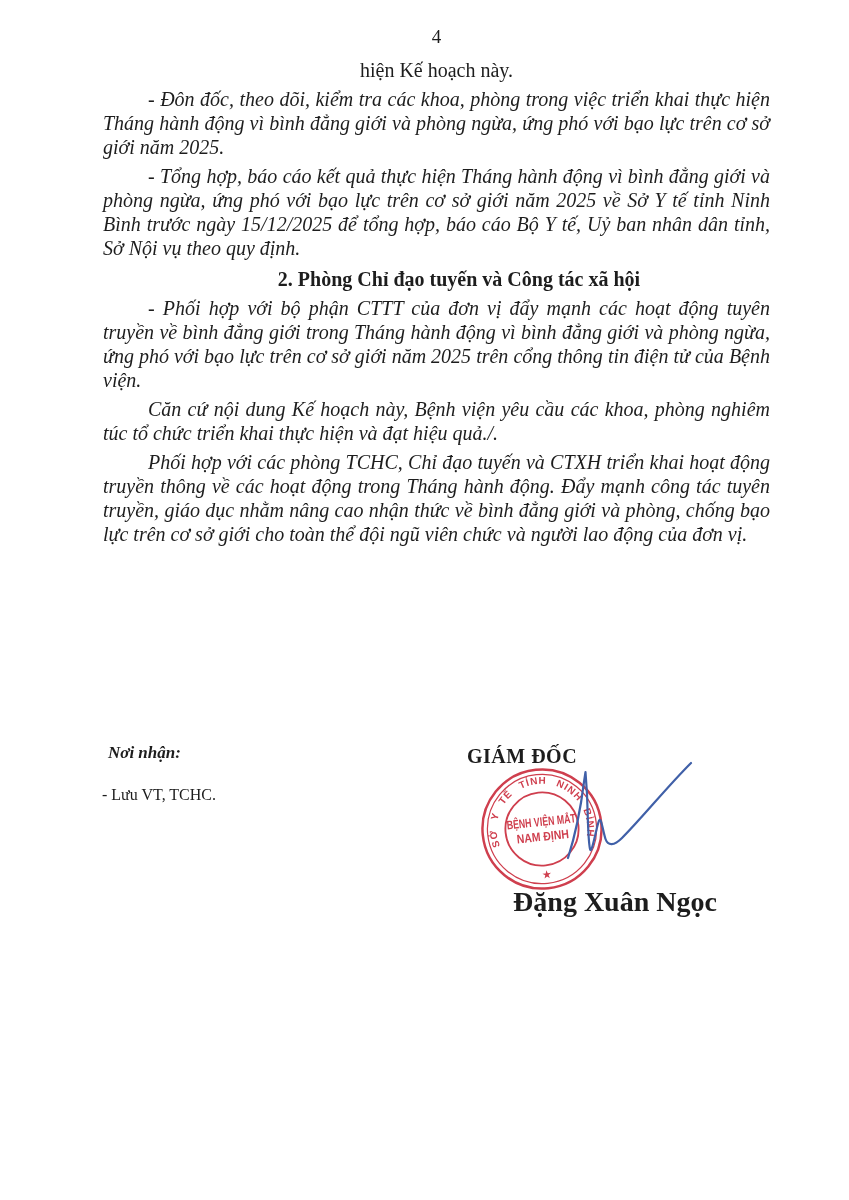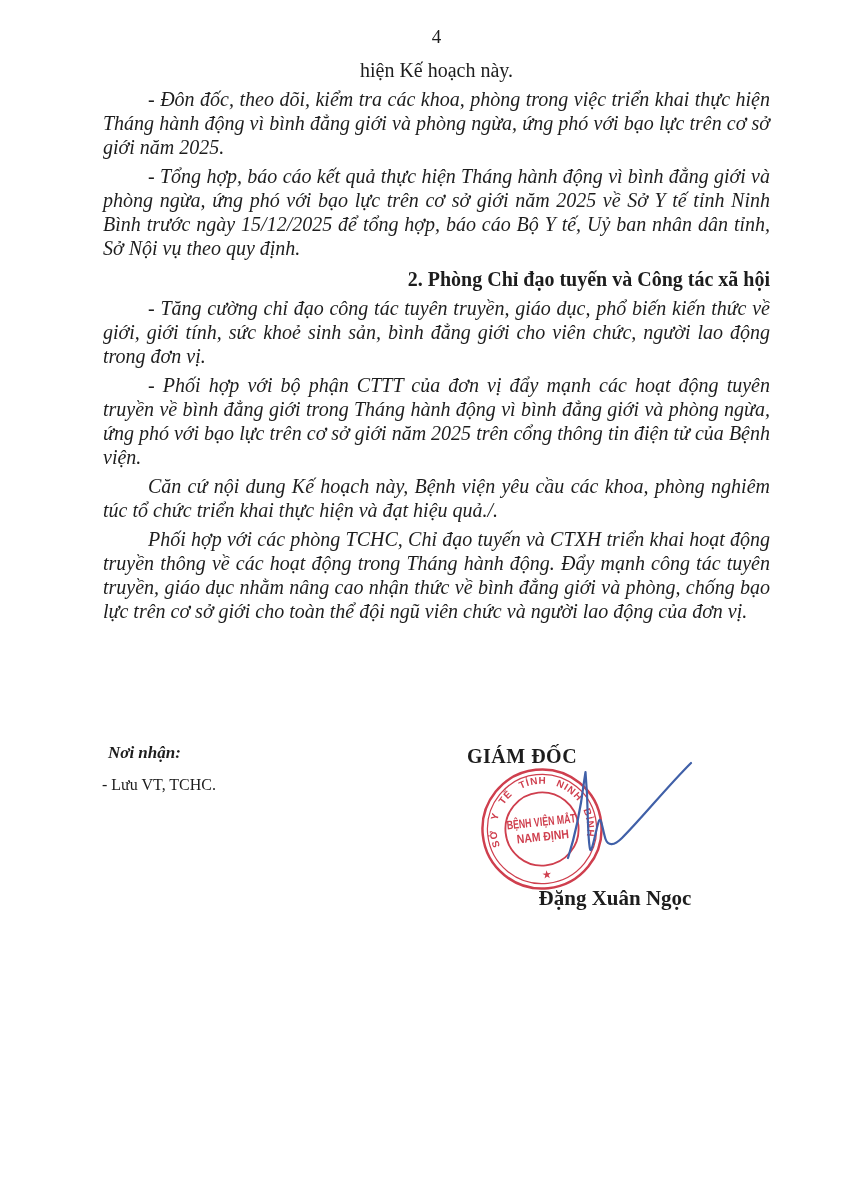--- a/index.html
+++ b/index.html
@@ -19,42 +19,42 @@
   }
   .content p{
     margin:0 0 5px 0;
     font-size:20px;line-height:24px;
     text-align:justify;
   }
   p.plain{text-indent:0;text-align:center;}
   p.para{text-indent:45px;font-style:italic;}
   p.heading{
     text-indent:45px;font-weight:bold;
-    margin:7px 0 5px 0;text-align:right;
+    margin:7px 0 5px 0;text-align:center;
   }
   
   .recipients{
     position:absolute;left:102px;top:742px;width:260px;
   }
   .recip-title{
     font-weight:bold;font-style:italic;
     font-size:17px;line-height:22px;
-    padding-left:6px;margin-bottom:7px;
+    padding-left:6px;margin-bottom:17px;
   }
   .recip-item{
     font-size:16px;line-height:27px;
   }
   .signer-title{
     position:absolute;left:467px;top:745px;width:300px;
     text-align:left;font-weight:bold;font-size:20px;
     letter-spacing:0.5px;
   }
   .signer-name{
     position:absolute;left:455px;top:886px;width:320px;
-    text-align:center;font-weight:bold;font-size:21px;
+    text-align:center;font-weight:bold;font-size:28px;
   }
   .stamp{
     position:absolute;left:480px;top:767px;
     width:124px;height:124px;
     transform:rotate(-6deg);
   }
   .stamp .ring-text{
     font-family:"Liberation Sans","DejaVu Sans",sans-serif;
     font-weight:bold;font-size:16px;
     letter-spacing:1.5px;word-spacing:9px;
@@ -78,21 +78,20 @@
 
 <div class="page">
 
   <div class="content">
     <div class="page-num">4</div>
 
     <p class="plain">hiện Kế hoạch này.</p>
     <p class="para">- Đôn đốc, theo dõi, kiểm tra các khoa, phòng trong việc triển khai thực hiện Tháng hành động vì bình đẳng giới và phòng ngừa, ứng phó với bạo lực trên cơ sở giới năm 2025.</p>
     <p class="para">- Tổng hợp, báo cáo kết quả thực hiện Tháng hành động vì bình đẳng giới và phòng ngừa, ứng phó với bạo lực trên cơ sở giới năm 2025 về Sở Y tế tỉnh Ninh Bình trước ngày 15/12/2025 để tổng hợp, báo cáo Bộ Y tế, Uỷ ban nhân dân tỉnh, Sở Nội vụ theo quy định.</p>
     <p class="heading">2. Phòng Chỉ đạo tuyến và Công tác xã hội</p>
-    <p class="para">- Tăng cường chỉ đạo công tác tuyên truyền, giáo dục, phổ biến kiến thức về giới, giới tính, sức khoẻ sinh sản, bình đẳng giới cho viên chức, người lao động trong đơn vị.</p>
     <p class="para">- Phối hợp với bộ phận CTTT của đơn vị đẩy mạnh các hoạt động tuyên truyền về bình đẳng giới trong Tháng hành động vì bình đẳng giới và phòng ngừa, ứng phó với bạo lực trên cơ sở giới năm 2025 trên cổng thông tin điện tử của Bệnh viện.</p>
     <p class="para">Căn cứ nội dung Kế hoạch này, Bệnh viện yêu cầu các khoa, phòng nghiêm túc tổ chức triển khai thực hiện và đạt hiệu quả./.</p>
     <p class="para">Phối hợp với các phòng TCHC, Chỉ đạo tuyến và CTXH triển khai hoạt động truyền thông về các hoạt động trong Tháng hành động. Đẩy mạnh công tác tuyên truyền, giáo dục nhằm nâng cao nhận thức về bình đẳng giới và phòng, chống bạo lực trên cơ sở giới cho toàn thể đội ngũ viên chức và người lao động của đơn vị.</p>
   </div>
 
   <div class="recipients">
     <div class="recip-title">Nơi nhận:</div>
     <div class="recip-item">- Lưu VT, TCHC.</div>
   </div>
 

